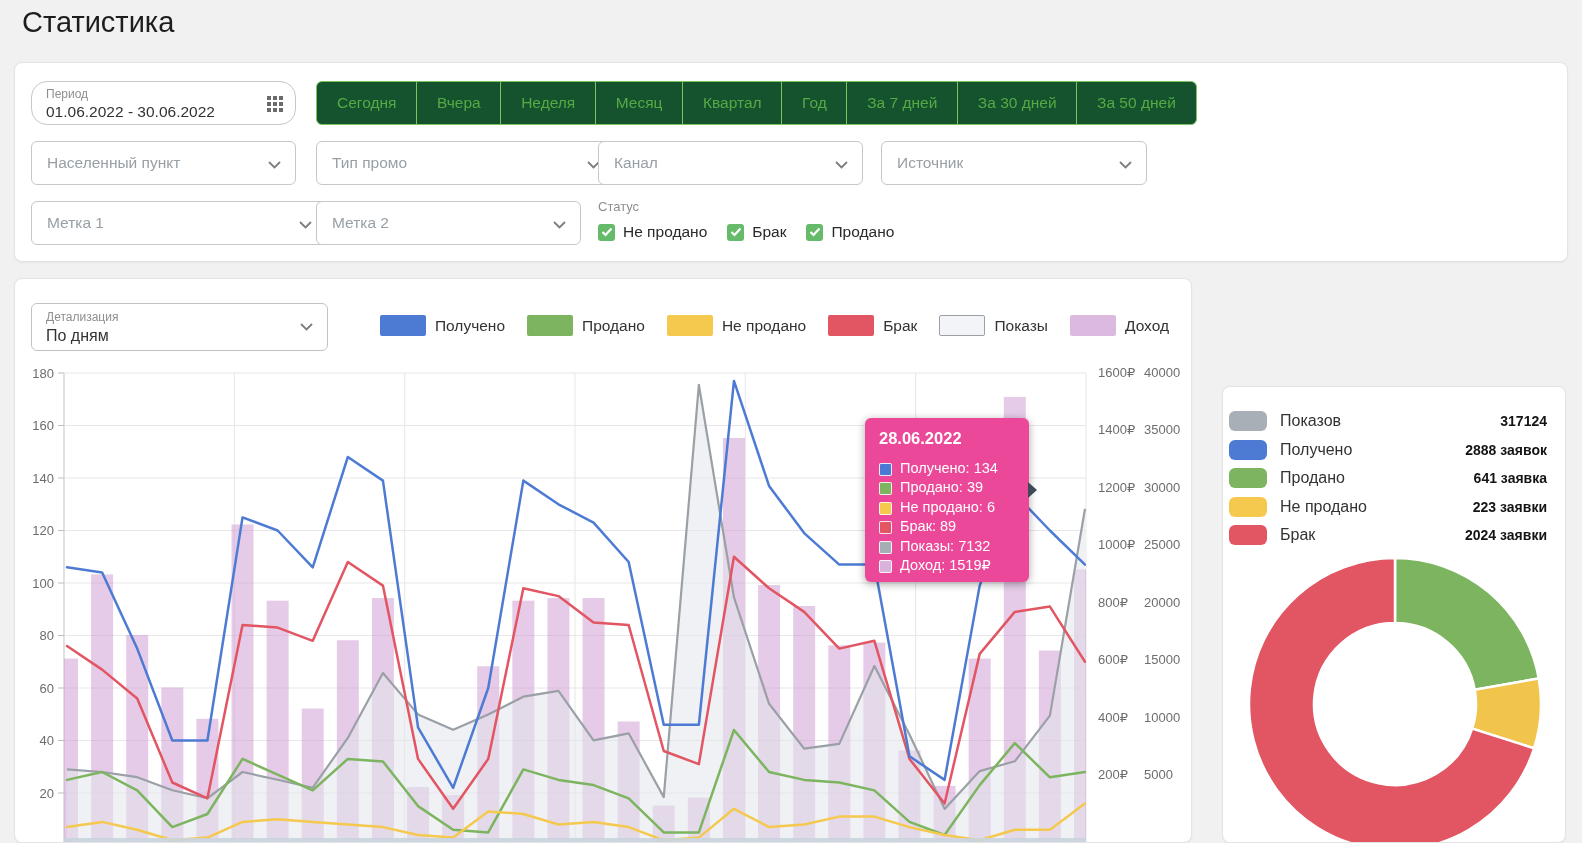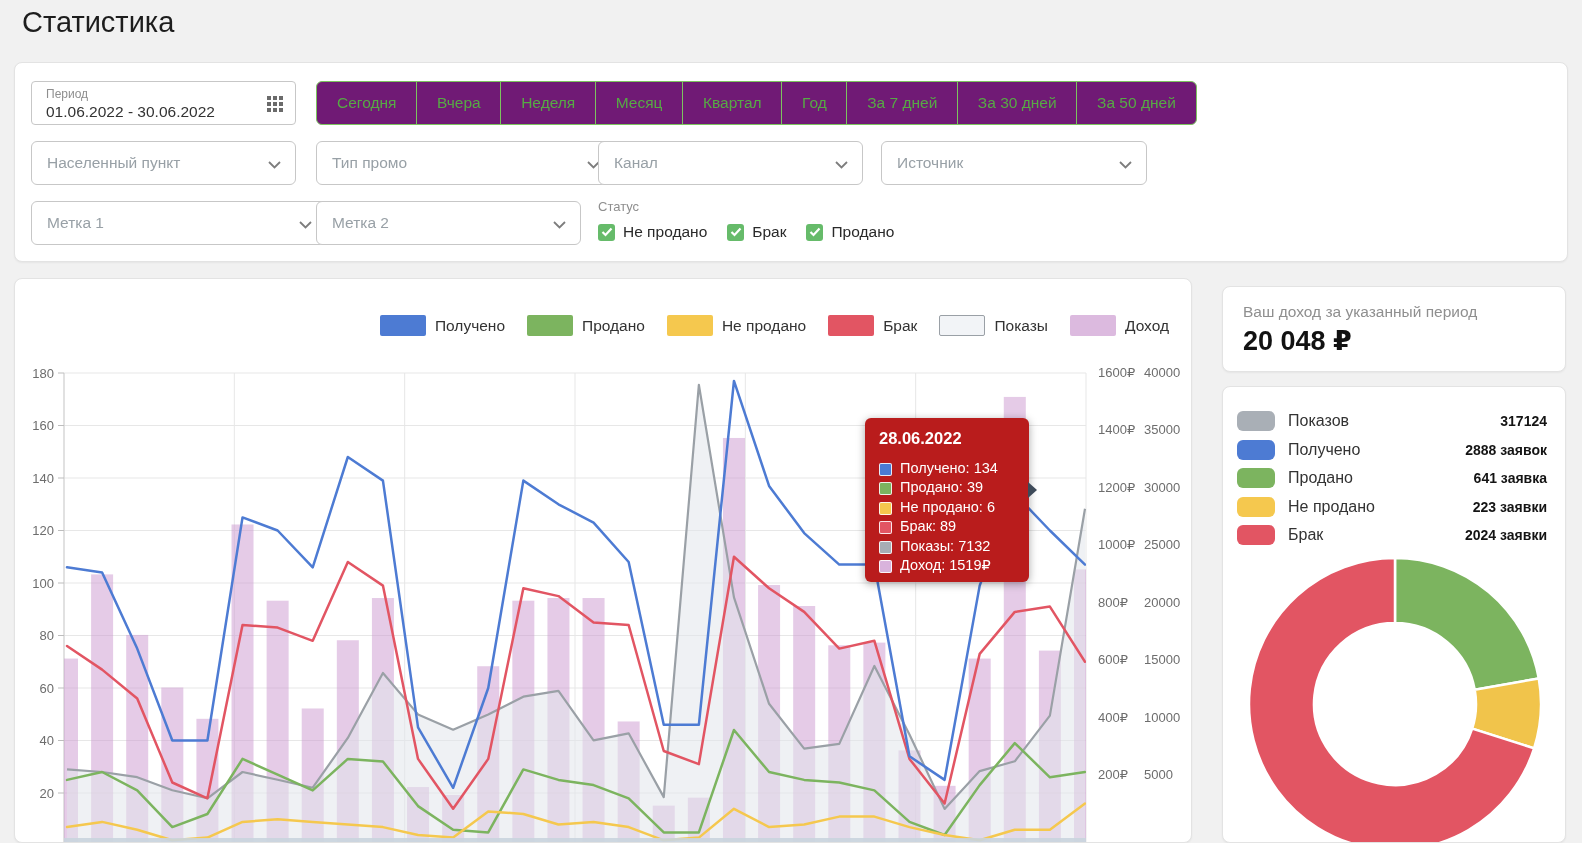--- a/index.html
+++ b/index.html
@@ -5,27 +5,27 @@
   html,body{margin:0;padding:0;}
   body{width:1582px;height:843px;overflow:hidden;background:#f1f1f1;
        font-family:"Liberation Sans","DejaVu Sans",sans-serif;color:#222;}
   #page{position:relative;width:1582px;height:843px;}
   .card{position:absolute;background:#fff;border:1px solid #e3e3e3;border-radius:8px;
         box-shadow:0 1px 2px rgba(0,0,0,.05);box-sizing:border-box;}
   #page-title{position:absolute;left:22px;top:6px;font-size:29px;font-weight:500;color:#1d1d1d;}
 
   
   #filters{left:14px;top:62px;width:1554px;height:200px;}
-  .field{position:absolute;border:1px solid #c7c7c7;border-radius:4px;background:#fff;box-sizing:border-box;height:44px;}
+  .field{position:absolute;border:1px solid #c7c7c7;border-radius:16px;background:#fff;box-sizing:border-box;height:44px;}
   .field .flabel{position:absolute;left:14px;top:5px;font-size:12px;color:#8e8e8e;}
   .field .fvalue{position:absolute;left:14px;top:21px;font-size:15.5px;font-weight:500;color:#333;}
   #period-field{left:16px;top:18px;width:265px;}
   .grid-icon{position:absolute;right:12px;top:14px;}
   .btn-group{position:absolute;left:301px;top:18px;height:44px;display:flex;}
-  .qbtn{border:1.5px solid #7cc35f;color:#57a945;background:#701a75;font-size:15.5px;
+  .qbtn{border:1.5px solid #7cc35f;color:#57a945;background:#14532d;font-size:15.5px;
         padding:0 20px;line-height:40px;height:44px;box-sizing:border-box;margin-left:-1.5px;cursor:pointer;}
   .qbtn:first-child{border-top-left-radius:6px;border-bottom-left-radius:6px;margin-left:0;}
   .qbtn:last-child{border-top-right-radius:6px;border-bottom-right-radius:6px;}
   .dropdown{position:absolute;height:44px;border:1px solid #c7c7c7;border-radius:6px;background:#fff;
             box-sizing:border-box;cursor:pointer;}
   .dropdown .ph{position:absolute;left:15px;top:12px;font-size:15.5px;color:#98a0a6;}
   .chev{position:absolute;right:14px;top:19px;}
   .dd-city{left:16px;top:78px;width:265px}
   .dd-promo{left:301px;top:78px;width:299px}
   .dd-channel{left:583px;top:78px;width:265px}
@@ -44,35 +44,35 @@
   #detail-field{position:absolute;left:16px;top:24px;width:295px;height:46px;border:1px solid #c2c2c2;border-radius:6px;cursor:pointer;}
   #detail-field .flabel{position:absolute;left:14px;top:6px;font-size:12px;color:#8e8e8e;}
   #detail-field .fvalue{position:absolute;left:14px;top:23px;font-size:16px;color:#333;}
   #chart-legend{position:absolute;right:22px;top:36px;display:flex;align-items:center;}
   .cl-item{display:flex;align-items:center;margin-left:22px;cursor:pointer;}
   .cl-sw{width:46px;height:21px;border-radius:2px;box-sizing:border-box;}
   .cl-lb{font-size:15.5px;color:#333;margin-left:9px;}
   #plot{position:absolute;left:0;top:0;}
 
   
-  #tooltip{position:absolute;left:865px;top:418px;width:136px;background:#b91c1c;border-radius:6px;
+  #tooltip{position:absolute;left:865px;top:418px;width:136px;background:#ec4899;border-radius:6px;
            padding:11px 14px 9px 14px;box-shadow:0 2px 8px rgba(0,0,0,.35);z-index:5;}
   #tt-date{color:#fff;font-size:16.5px;font-weight:bold;margin-bottom:8px;}
   .tt-row{display:flex;align-items:flex-end;height:19.5px;}
   .tt-sw{width:13px;height:13px;border-radius:2px;border:1px solid rgba(255,255,255,.85);box-sizing:border-box;margin-right:8px;flex:none;}
   .tt-tx{color:#fff;font-size:14.5px;white-space:nowrap;}
   #tt-arrow{position:absolute;right:-8px;top:64px;width:0;height:0;border-top:8px solid transparent;
             border-bottom:8px solid transparent;border-left:9px solid #3e4a59;}
 
   
   #income-card{left:1222px;top:286px;width:344px;height:86px;}
   #income-label{position:absolute;left:20px;top:16px;font-size:15.5px;color:#8f8f8f;}
   #income-value{position:absolute;left:20px;top:38px;font-size:27px;font-weight:bold;color:#121212;}
   #stats-card{left:1222px;top:386px;width:344px;height:457px;overflow:hidden;}
-  #stats-rows{position:absolute;left:14px;top:20px;right:18px;}
+  #stats-rows{position:absolute;left:6px;top:20px;right:18px;}
   .st-row{display:flex;align-items:center;height:28.5px;}
   .st-sw{width:38px;height:20px;border-radius:6px;flex:none;}
   .st-lb{font-size:16px;color:#333;margin-left:13px;}
   .st-val{margin-left:auto;font-size:14px;font-weight:bold;color:#141414;}
   #donut{position:absolute;left:25px;top:170px;}
 </style>
 </head>
 <body>
 
 <div id="page">
@@ -170,20 +170,27 @@
                 <path d="M1.5 5 L4.5 8 L10.5 1.5" fill="none" stroke="#fff" stroke-width="2.2"></path>
               </svg>
             </span>
             <span class="lbl">Продано</span>
           </div>
         </div>
     </div>
   </div>
 
   <div class="card" id="chartcard">
+    <div id="detail-field">
+      <span class="flabel">Детализация</span>
+      <span class="fvalue">По дням</span>
+      <svg class="chev" width="13" height="8" viewBox="0 0 13 8">
+          <path d="M1 1 L6.5 6.5 L12 1" fill="none" stroke="#7d7d7d" stroke-width="1.8"></path>
+        </svg>
+    </div>
     <div id="chart-legend">
         <div class="cl-item">
           <span class="cl-sw" style="background: rgb(77, 123, 211);"></span>
           <span class="cl-lb">Получено</span>
         </div>
         <div class="cl-item">
           <span class="cl-sw" style="background: rgb(124, 180, 95);"></span>
           <span class="cl-lb">Продано</span>
         </div>
         <div class="cl-item">
@@ -326,24 +333,20 @@
           <span class="tt-tx">Показы: 7132</span>
         </div>
         <div class="tt-row">
           <span class="tt-sw" style="background: rgb(217, 179, 220);"></span>
           <span class="tt-tx">Доход: 1519₽</span>
         </div>
       </div>
     <div id="tt-arrow"></div>
   </div>
 
-  <div class="card" id="income-card">
-    <div id="income-label">Ваш доход за указанный период</div>
-    <div id="income-value">20 048 ₽</div>
-  </div>
 
   <div class="card" id="stats-card">
     <div id="stats-rows">
         <div class="st-row">
           <span class="st-sw" style="background: rgb(169, 175, 182);"></span>
           <span class="st-lb">Показов</span>
           <span class="st-val">317124</span>
         </div>
         <div class="st-row">
           <span class="st-sw" style="background: rgb(77, 123, 211);"></span>

